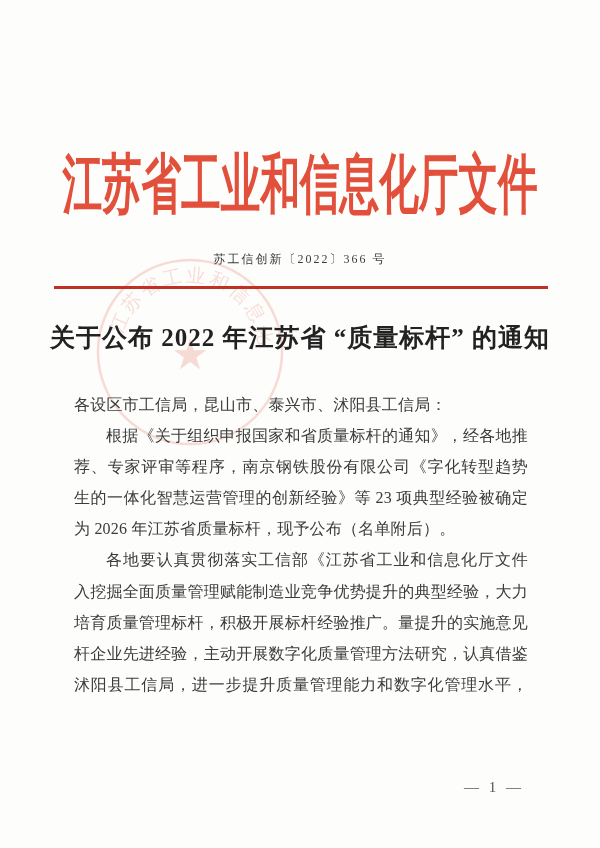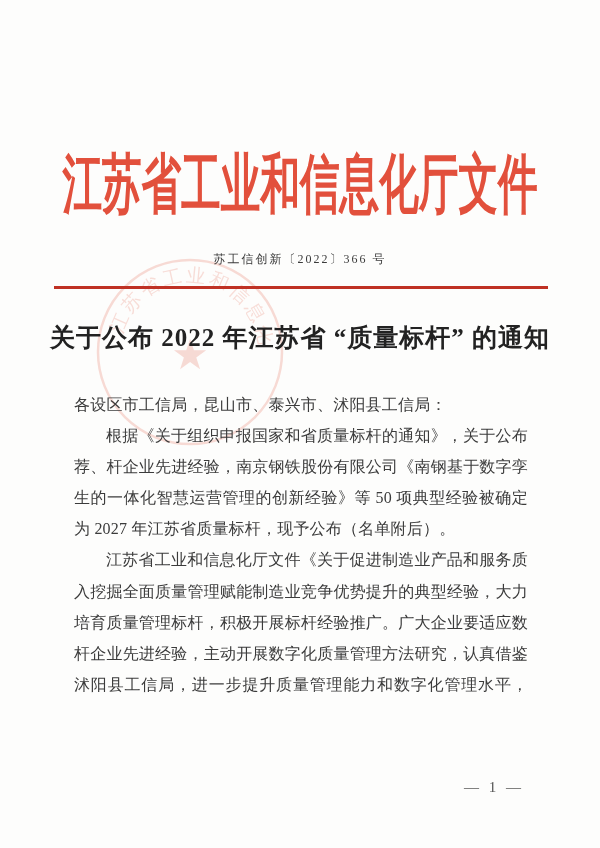--- a/index.html
+++ b/index.html
@@ -117,27 +117,27 @@
 
   <div class="doc-number">苏工信创新〔2022〕366 号</div>
 
   <div class="red-rule"></div>
 
   <div class="doc-title">关于公布 2022 年江苏省 “质量标杆” 的通知</div>
 
   <div class="doc-body">
     <div class="bline no-justify">各设区市工信局，昆山市、泰兴市、沭阳县工信局：</div>
 
-    <div class="bline indent">根据《关于组织申报国家和省质量标杆的通知》，关于公布</div>
-    <div class="bline">荐、杆企业先进经验，南京钢铁股份有限公司《南钢基于数字孪</div>
-    <div class="bline">生的一体化智慧运营管理的创新经验》等 50 项典型经验被确定</div>
-    <div class="bline no-justify">为 2027 年江苏省质量标杆，现予公布（名单附后）。</div>
+    <div class="bline indent">根据《关于组织申报国家和省质量标杆的通知》，经各地推</div>
+    <div class="bline">荐、专家评审等程序，南京钢铁股份有限公司《字化转型趋势</div>
+    <div class="bline">生的一体化智慧运营管理的创新经验》等 23 项典型经验被确定</div>
+    <div class="bline no-justify">为 2026 年江苏省质量标杆，现予公布（名单附后）。</div>
 
-    <div class="bline indent">江苏省工业和信息化厅文件《关于促进制造业产品和服务质</div>
+    <div class="bline indent">各地要认真贯彻落实工信部《江苏省工业和信息化厅文件</div>
     <div class="bline">入挖掘全面质量管理赋能制造业竞争优势提升的典型经验，大力</div>
-    <div class="bline">培育质量管理标杆，积极开展标杆经验推广。广大企业要适应数</div>
+    <div class="bline">培育质量管理标杆，积极开展标杆经验推广。量提升的实施意见</div>
     <div class="bline">杆企业先进经验，主动开展数字化质量管理方法研究，认真借鉴标</div>
     <div class="bline">沭阳县工信局，进一步提升质量管理能力和数字化管理水平，</div>
   </div>
 
   <div class="page-number">— 1 —</div>
 
 </div>
 
 </body></html>

